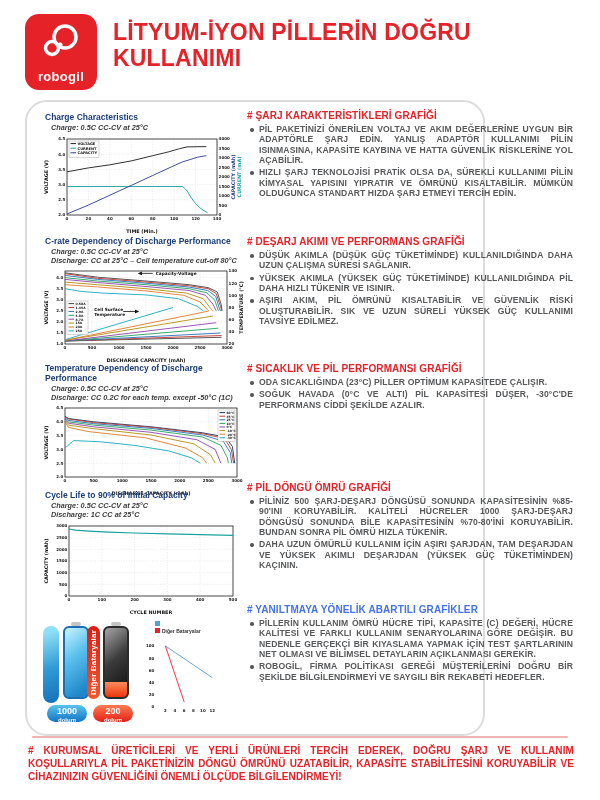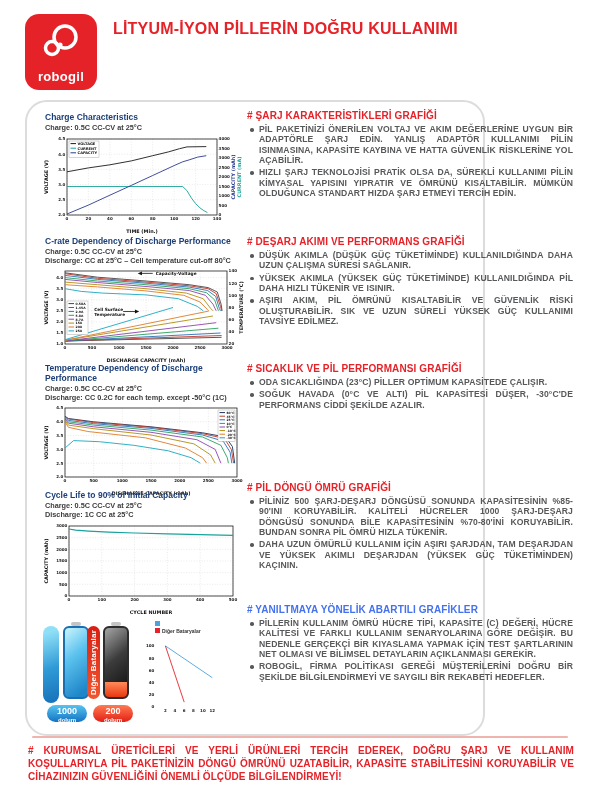--- a/index.html
+++ b/index.html
@@ -4,29 +4,29 @@
 <style>
   html,body{margin:0;padding:0;}
   body{width:600px;height:800px;position:relative;background:#ffffff;
        font-family:"Liberation Sans","DejaVu Sans",sans-serif;overflow:hidden;}
   
   .logo{position:absolute;left:25px;top:14px;width:72px;height:76px;background:#e62229;
         border-radius:14px;display:flex;flex-direction:column;align-items:center;justify-content:center;gap:7px;}
   .logo-glyph{width:44px;height:40px;}
   .logo-text{color:#fff;font-size:13px;font-weight:700;letter-spacing:.3px;margin-top:1px;}
   .title{position:absolute;left:113px;top:20px;width:440px;margin:0;color:#e62229;
-         font-size:16px;line-height:1.12;font-weight:800;letter-spacing:.2px;}
+         font-size:23px;line-height:1.12;font-weight:800;letter-spacing:.2px;}
   
   .card{position:absolute;left:25px;top:100px;width:460px;height:636px;border:2px solid #dcdcdc;
         border-radius:22px;background:#fff;box-sizing:border-box;}
   .card-underline{position:absolute;left:32px;top:736px;width:536px;height:2px;background:#f0b4ae;border-radius:2px;}
   
   .cblock{position:absolute;left:16px;width:206px;}
   .cblock h3{margin:0 0 1px 2px;font-size:8.5px;font-weight:800;color:#1c3f77;}
-  .cblock .sub{margin:0 0 0 2px;font-size:7.3px;font-weight:600;color:#3c3c3c;line-height:1.25;}
+  .cblock .sub{margin:0 0 0 8px;font-size:7.3px;font-weight:600;color:#3c3c3c;line-height:1.25;font-style:italic;}
   .chart{margin-top:2px;}
   svg{font-family:"DejaVu Sans",sans-serif;}
   
   .sec{position:absolute;left:220px;width:326px;}
   .sec h2{margin:0 0 3px 0;font-size:10px;font-weight:800;color:#e62229;letter-spacing:.1px;}
   .sec.blue h2{color:#4472ee;}
   .sec ul{margin:0;padding:0 0 0 12px;list-style:none;}
   .sec li{position:relative;font-size:8.6px;font-weight:800;color:#57585a;line-height:1.2;
           text-align:justify;letter-spacing:.1px;margin-bottom:2px;}
   .sec li:before{content:"";position:absolute;left:-9px;top:4px;width:3.5px;height:3.5px;border-radius:50%;background:#57585a;}

